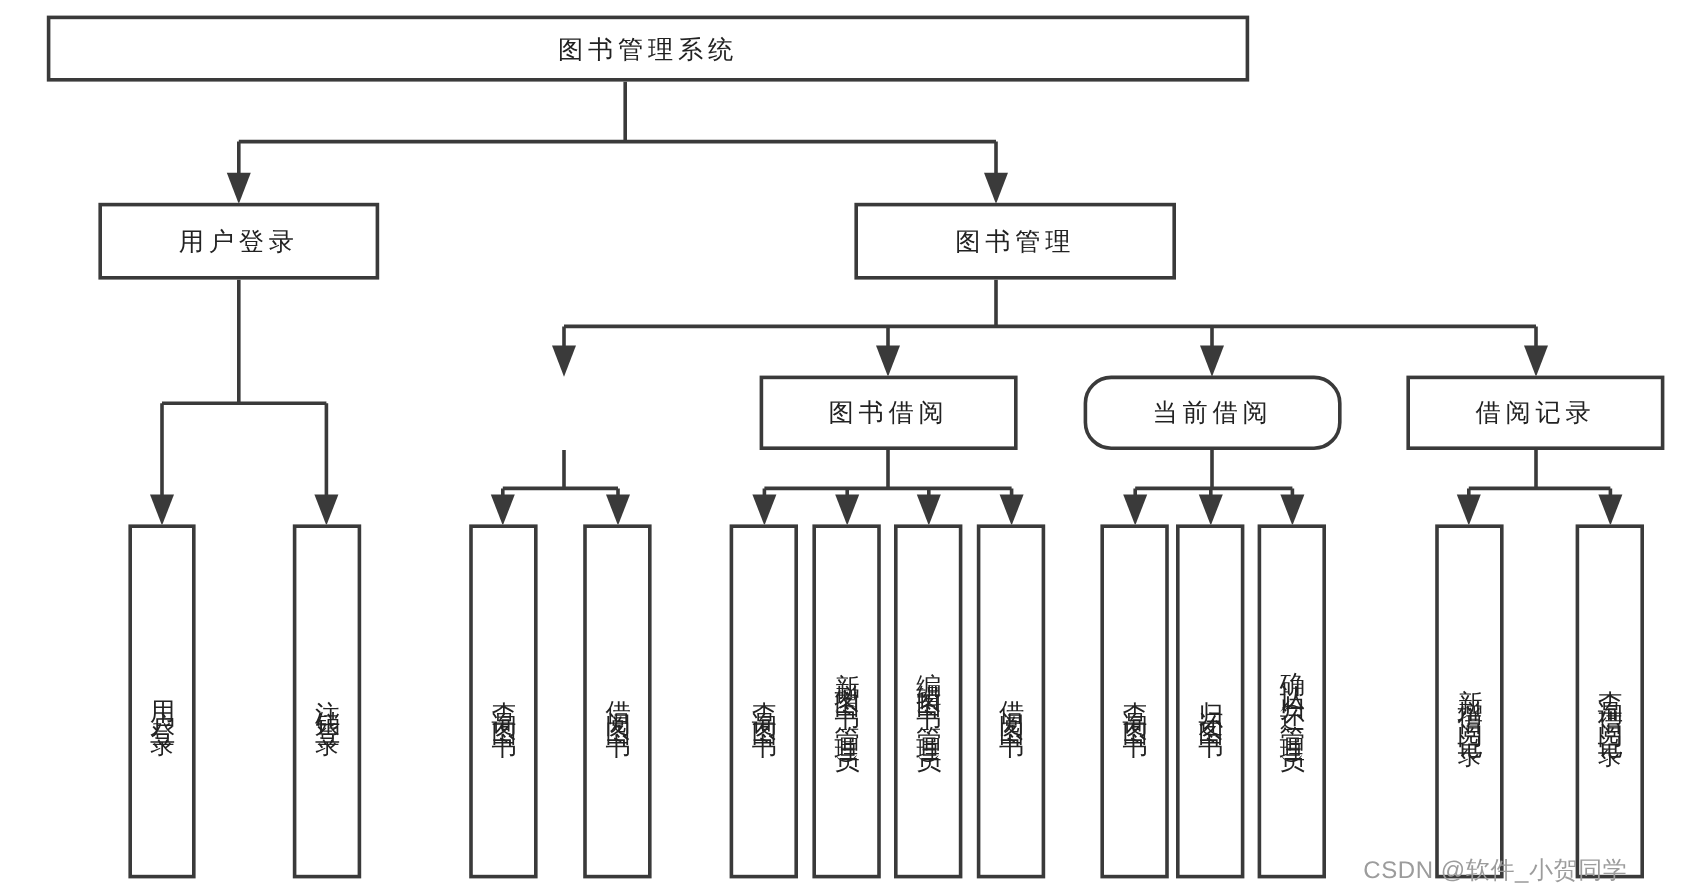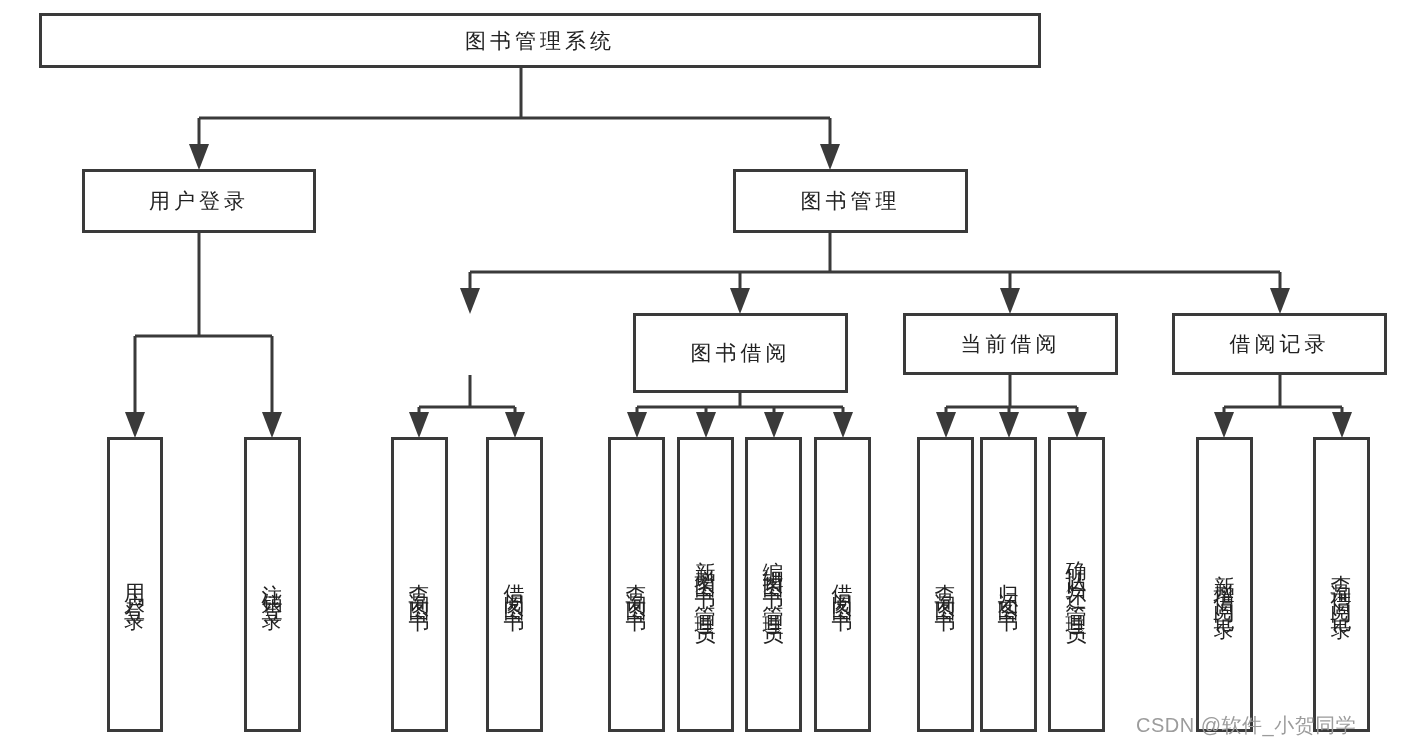--- a/index.html
+++ b/index.html
@@ -133,28 +133,28 @@
     </g>
   </svg>
 
   <div class="box" style="left:20px; top:13px; width:1002px; height:55px;margin-left:19px;">
     <span>图书管理系统</span>
   </div>
 
   <div class="box" style="left:82px; top:169px; width:234px; height:64px;">
     <span>用户登录</span>
   </div>
-  <div class="box" style="left:712px; top:169px; width:235px; height:64px;margin-left:21px;">
+  <div class="box" style="left:712px; top:169px; width:268px; height:64px;">
     <span>图书管理</span>
   </div>
 
-  <div class="box" style="left:633px; top:313px; width:215px; height:80px;">
+  <div class="box" style="left:633px; top:313px; width:215px; height:62px;">
     <span>图书借阅</span>
   </div>
-  <div class="box" style="left:903px; top:313px; width:215px; height:62px;">
+  <div class="box" style="left:903px; top:313px; width:215px; height:62px;border-radius:23px;">
     <span>当前借阅</span>
   </div>
   <div class="box" style="left:1172px; top:313px; width:215px; height:62px;">
     <span>借阅记录</span>
   </div>
 
   <div class="leaf" style="left:107px; width:56px;">
     <span class="vtext">用户登录</span>
   </div>
   <div class="leaf" style="left:244px;">

